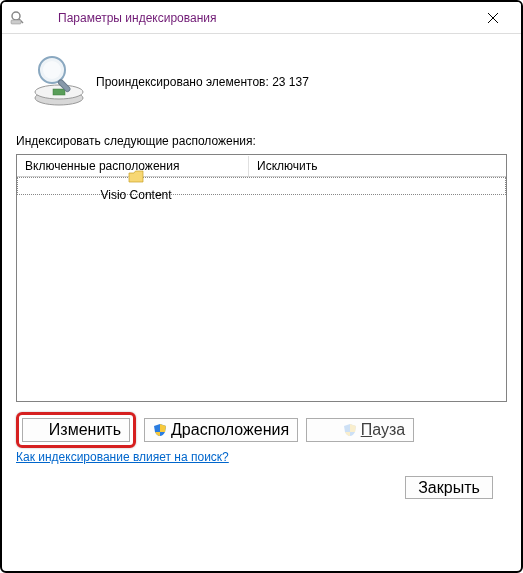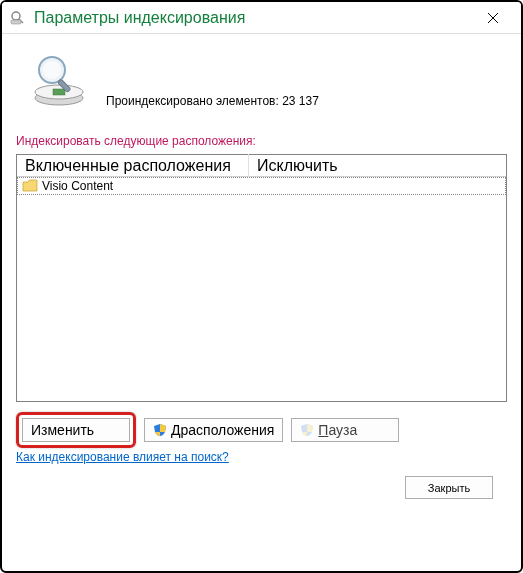--- a/index.html
+++ b/index.html
@@ -25,71 +25,72 @@
   }
   .titlebar .app-icon {
     width: 16px; height: 16px;
     margin-right: 8px;
     display: inline-flex;
     align-items: center;
     justify-content: center;
   }
   .titlebar .title {
     flex: 1;
-    color: #15803d;
-    font-size: 16px;
+    color: #701a75;
+    font-size: 12px;
+    margin-left: 24px;
   }
   .titlebar .close {
     width: 40px;
     height: 30px;
     display: flex;
     align-items: center;
     justify-content: center;
     cursor: pointer;
   }
   .titlebar .close svg { width: 10px; height: 10px; }
 
   .content {
     padding: 8px 14px 10px 14px;
   }
   .status-block {
     display: flex;
-    align-items: flex-end;
-    gap: 18px;
+    align-items: center;
+    gap: 8px;
     padding: 12px 6px 18px 14px;
   }
   .status-icon {
     width: 58px;
     height: 54px;
     flex-shrink: 0;
     position: relative;
   }
   .status-text {
     display: flex;
     flex-direction: column;
     gap: 12px;
     padding-top: 2px;
   }
   .label-line { color: #000; }
 
-  .section-label { margin: 8px 0 6px 0; color: #be185d; }
+  .section-label { margin: 8px 0 6px 0; color: #000000; }
 
   .locations {
     border: 1px solid #828282;
     background: #fff;
     height: 248px;
     display: flex;
     flex-direction: column;
   }
   .loc-header {
     display: flex;
     border-bottom: 1px solid #d0d0d0;
     background: #fff;
     height: 22px;
-    font-size: 16px;
+    font-size: 12px;
     align-items: center;
   }
   .loc-header .col {
     padding: 3px 8px;
     border-right: 1px solid #e0e0e0;
   }
   .loc-header .col:last-child { border-right: none; }
   .col-inc { width: 232px; }
   .col-exc { flex: 1; }
   .loc-body { flex: 1; }
@@ -101,43 +102,44 @@
   .loc-row.selected {
     background: #fff;
     border: 1px dotted #888;
   }
   .cell-inc {
     width: 232px;
     display: flex;
     align-items: center;
     gap: 4px;
     padding-left: 4px;
+    flex-direction: column;
   }
   .cell-exc { flex: 1; padding-left: 6px; }
   .folder-icon {
     width: 16px; height: 14px;
     display: inline-flex;
   }
 
   .button-row {
     display: flex;
     gap: 8px;
     margin-top: 10px;
     align-items: center;
   }
   .btn {
     height: 24px;
     min-width: 108px;
     background: #fdfdfd;
     border: 1px solid #adadad;
     font-family: inherit;
-    font-size: 14px;
+    font-size: 16px;
     display: inline-flex;
     align-items: center;
-    justify-content: flex-start;
+    justify-content: flex-end;
     gap: 4px;
     padding: 0 8px;
     cursor: pointer;
   }
   .btn.disabled {
     color: #404040;
     cursor: default;
   }
   .highlight-box {
     border: 3px solid #d62020;
@@ -162,21 +164,21 @@
     justify-content: flex-end;
     padding: 6px 14px 0 0;
     margin-top: 4px;
   }
   .btn-close {
     height: 23px;
     min-width: 88px;
     background: #fdfdfd;
     border: 1px solid #adadad;
     font-family: inherit;
-    font-size: 11px;
+    font-size: 16px;
     cursor: pointer;
   }
   u.acc { text-decoration: underline; }
 </style>
 </head>
 <body>
 
 <div class="titlebar">
   <span class="app-icon">
     <svg viewBox="0 0 16 16">

